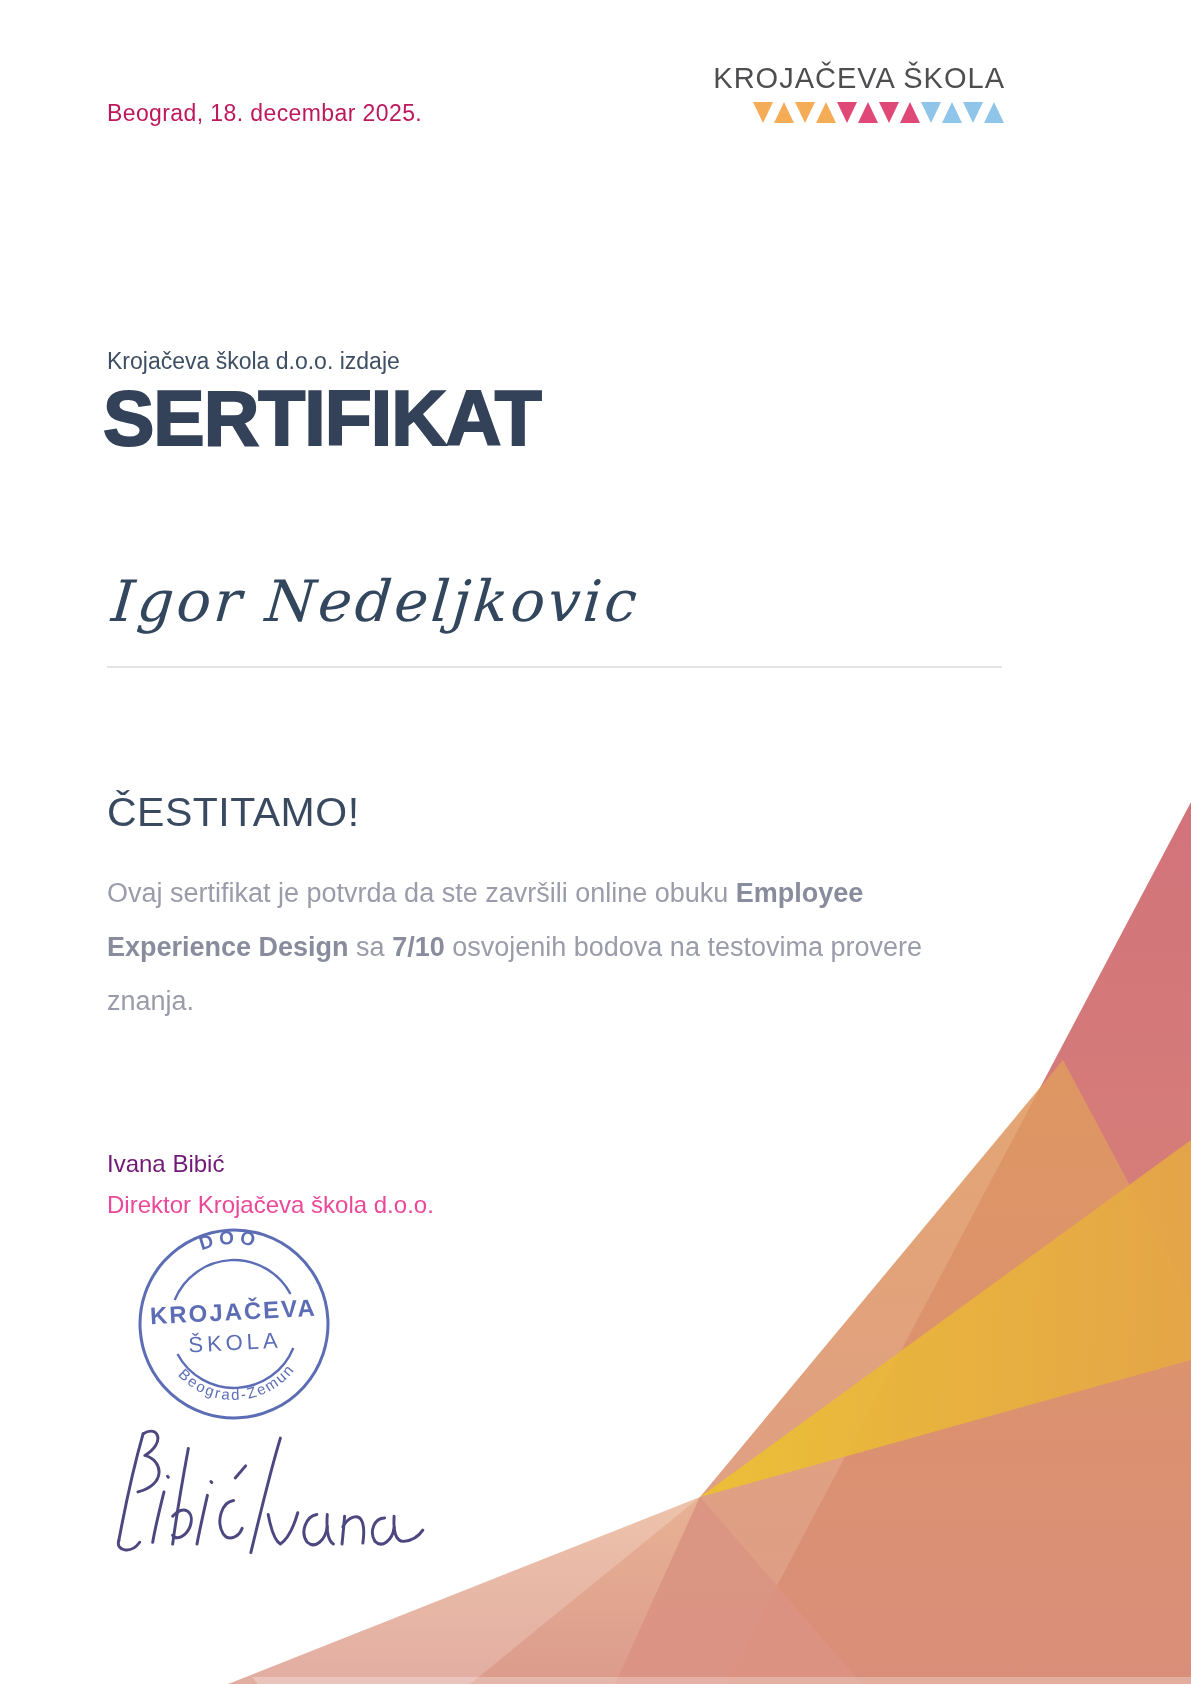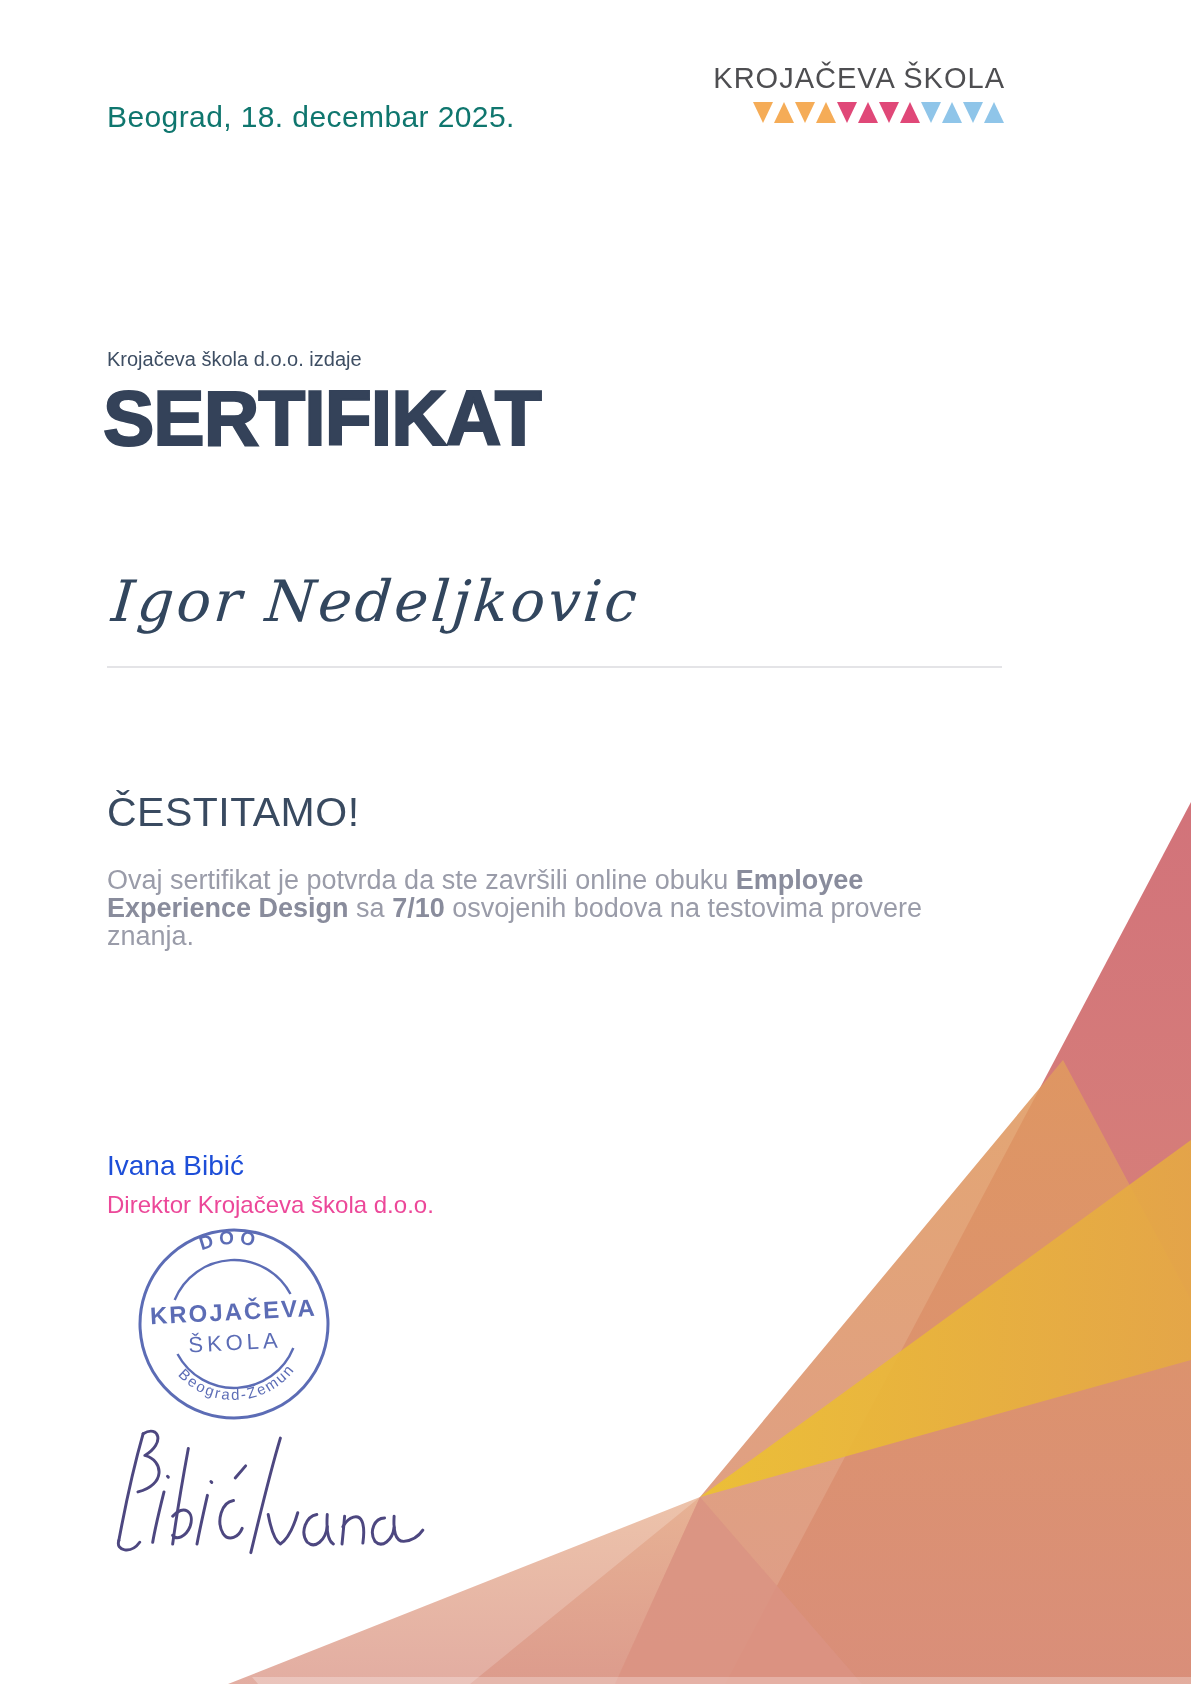--- a/index.html
+++ b/index.html
@@ -2,39 +2,39 @@
 <html style="--stamp: #3D51A8; --ink: #3E3876;"><head>
 <meta charset="utf-8">
 <style>
   html,body{margin:0;padding:0;background:#ffffff;}
   #page{
     position:relative;width:1191px;height:1684px;background:#ffffff;
     overflow:hidden;font-family:"Liberation Sans",sans-serif;
   }
   .abs{position:absolute;}
   
-  #date{left:107px;top:100px;font-size:30px;color:#0f766e;letter-spacing:.4px;}
+  #date{left:107px;top:100px;font-size:23px;color:#be185d;letter-spacing:.4px;}
   #logo{top:62px;right:186px;display:flex;flex-direction:column;align-items:flex-end;}
   #logo-text{font-size:29px;color:#4E4E51;letter-spacing:1px;white-space:nowrap;}
   #logo-band{display:flex;align-items:flex-start;height:22px;margin-top:7px;}
   .tri{width:0;height:0;margin-right:1px;}
   .tri-down{border-left:10px solid transparent;border-right:10px solid transparent;border-top:21px solid var(--c);}
   .tri-up{border-left:10px solid transparent;border-right:10px solid transparent;border-bottom:21px solid var(--c);}
   
-  #issuer{left:107px;top:348px;font-size:20px;color:#3E4E63;}
+  #issuer{left:107px;top:348px;font-size:23px;color:#3E4E63;}
   #title{left:103px;top:374px;font-size:77px;font-weight:700;color:#344259;letter-spacing:-1px;-webkit-text-stroke:2px #344259;}
   
   #recipient{left:112px;top:568px;font-family:"DejaVu Serif",serif;font-style:italic;font-size:57px;color:#32465E;letter-spacing:3px;transform:skewX(-5deg);white-space:nowrap;}
   #name-rule{left:107px;top:666px;width:895px;height:2px;background:#E4E4E7;}
   
   #congrats{left:107px;top:789px;font-size:41px;color:#394A60;letter-spacing:.5px;text-align:center;}
-  #body-text{left:107px;top:866px;width:880px;font-size:27px;line-height:28px;color:#9A9CA9;}
+  #body-text{left:107px;top:866px;width:880px;font-size:27px;line-height:54px;color:#9A9CA9;}
   #body-text b{font-weight:700;color:#898C9C;}
   
-  #signer-name{left:107px;top:1150px;font-size:28px;color:#1d4ed8;text-align:center;}
+  #signer-name{left:107px;top:1150px;font-size:24px;color:#701a75;text-align:center;}
   #signer-role{left:107px;top:1191px;font-size:24px;color:#ec4899;}
   
   #stamp{left:132px;top:1226px;opacity:.84;}
   #stamp .ring{fill:none;stroke:var(--stamp);stroke-width:3;}
   #stamp .arc{fill:none;stroke:var(--stamp);stroke-width:2.4;}
   #stamp text{fill:var(--stamp);font-family:"Liberation Sans",sans-serif;}
   #signature{left:98px;top:1412px;opacity:.92;}
   #signature path{fill:none;stroke:var(--ink);stroke-width:3.4;stroke-linecap:round;stroke-linejoin:round;}
   #decoration{left:0;top:0;pointer-events:none;}
   .layer1{z-index:1;}

